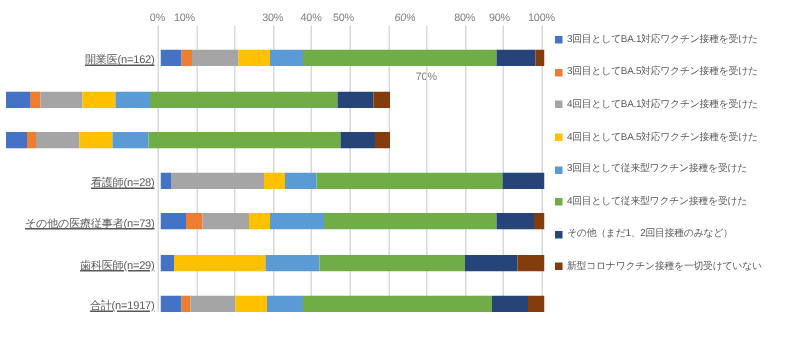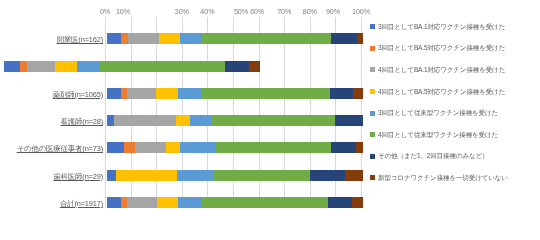--- a/index.html
+++ b/index.html
@@ -142,23 +142,23 @@
 <div id="chart-root">
 
   <div class="plot-wrap">
 
     <div class="axis-labels">
         <span class="axis-tick-label" style="left: 0px;">0%</span>
         <span class="axis-tick-label" style="left: 8px; margin-left: 10px;">10%</span>
         <span class="axis-tick-label" style="left: 57px; margin-top: 28px;">20%</span>
         <span class="axis-tick-label" style="left: 76.8px;">30%</span>
         <span class="axis-tick-label" style="left: 102.4px;">40%</span>
-        <span class="axis-tick-label" style="left: 136px;">50%</span>
-        <span class="axis-tick-label" style="left: 152px; font-style: italic;">60%</span>
-        <span class="axis-tick-label" style="left: 179.2px;">70%</span>
+        <span class="axis-tick-label" style="left: 124px;">50%</span>
+        <span class="axis-tick-label" style="left: 165px; font-style: italic;">60%</span>
+        <span class="axis-tick-label" style="left: 179.2px; margin-top: 39px;">70%</span>
         <span class="axis-tick-label" style="left: 204.8px;">80%</span>
         <span class="axis-tick-label" style="left: 228px;">90%</span>
         <span class="axis-tick-label" style="left: 256px;">100%</span>
       </div>
 
     <div class="grid-area">
         <div class="gridline" style="left: 26px;"></div>
         <div class="gridline" style="left: 51px;"></div>
         <div class="gridline" style="left: 77px;"></div>
         <div class="gridline" style="left: 102px;"></div>
@@ -191,21 +191,20 @@
             <div class="seg" title="3回目としてBA.5対応ワクチン接種を受けた: 2.7%" style="width: 6.912px; background: rgb(237, 125, 49);"></div>
             <div class="seg" title="4回目としてBA.1対応ワクチン接種を受けた: 10.9%" style="width: 27.904px; background: rgb(165, 165, 165);"></div>
             <div class="seg" title="4回目としてBA.5対応ワクチン接種を受けた: 8.5%" style="width: 21.76px; background: rgb(255, 192, 0);"></div>
             <div class="seg" title="3回目として従来型ワクチン接種を受けた: 9.1%" style="width: 23.296px; background: rgb(91, 155, 213);"></div>
             <div class="seg" title="4回目として従来型ワクチン接種を受けた: 48.8%" style="width: 124.928px; background: rgb(112, 173, 71);"></div>
             <div class="seg" title="その他（まだ1、2回目接種のみなど）: 9.3%" style="width: 23.808px; background: rgb(38, 68, 120);"></div>
             <div class="seg" title="新型コロナワクチン接種を一切受けていない: 4.3%" style="width: 11.008px; background: rgb(132, 60, 12);"></div>
           </div>
         </div>
         <div class="row" style="top: 54.5714px; height: 27.2857px;">
-          <div class="row-label">薬剤師(n=1065)</div>
           <div class="bar" style="height: 11px;">
             <div class="seg" title="3回目としてBA.1対応ワクチン接種を受けた: 5.4%" style="width: 13.824px; background: rgb(68, 114, 196);"></div>
             <div class="seg" title="3回目としてBA.5対応ワクチン接種を受けた: 2.3%" style="width: 5.888px; background: rgb(237, 125, 49);"></div>
             <div class="seg" title="4回目としてBA.1対応ワクチン接種を受けた: 11.3%" style="width: 28.928px; background: rgb(165, 165, 165);"></div>
             <div class="seg" title="4回目としてBA.5対応ワクチン接種を受けた: 8.6%" style="width: 22.016px; background: rgb(255, 192, 0);"></div>
             <div class="seg" title="3回目として従来型ワクチン接種を受けた: 9.4%" style="width: 24.064px; background: rgb(91, 155, 213);"></div>
             <div class="seg" title="4回目として従来型ワクチン接種を受けた: 50%" style="width: 128px; background: rgb(112, 173, 71);"></div>
             <div class="seg" title="その他（まだ1、2回目接種のみなど）: 9.2%" style="width: 23.552px; background: rgb(38, 68, 120);"></div>
             <div class="seg" title="新型コロナワクチン接種を一切受けていない: 3.8%" style="width: 9.728px; background: rgb(132, 60, 12);"></div>
           </div>

